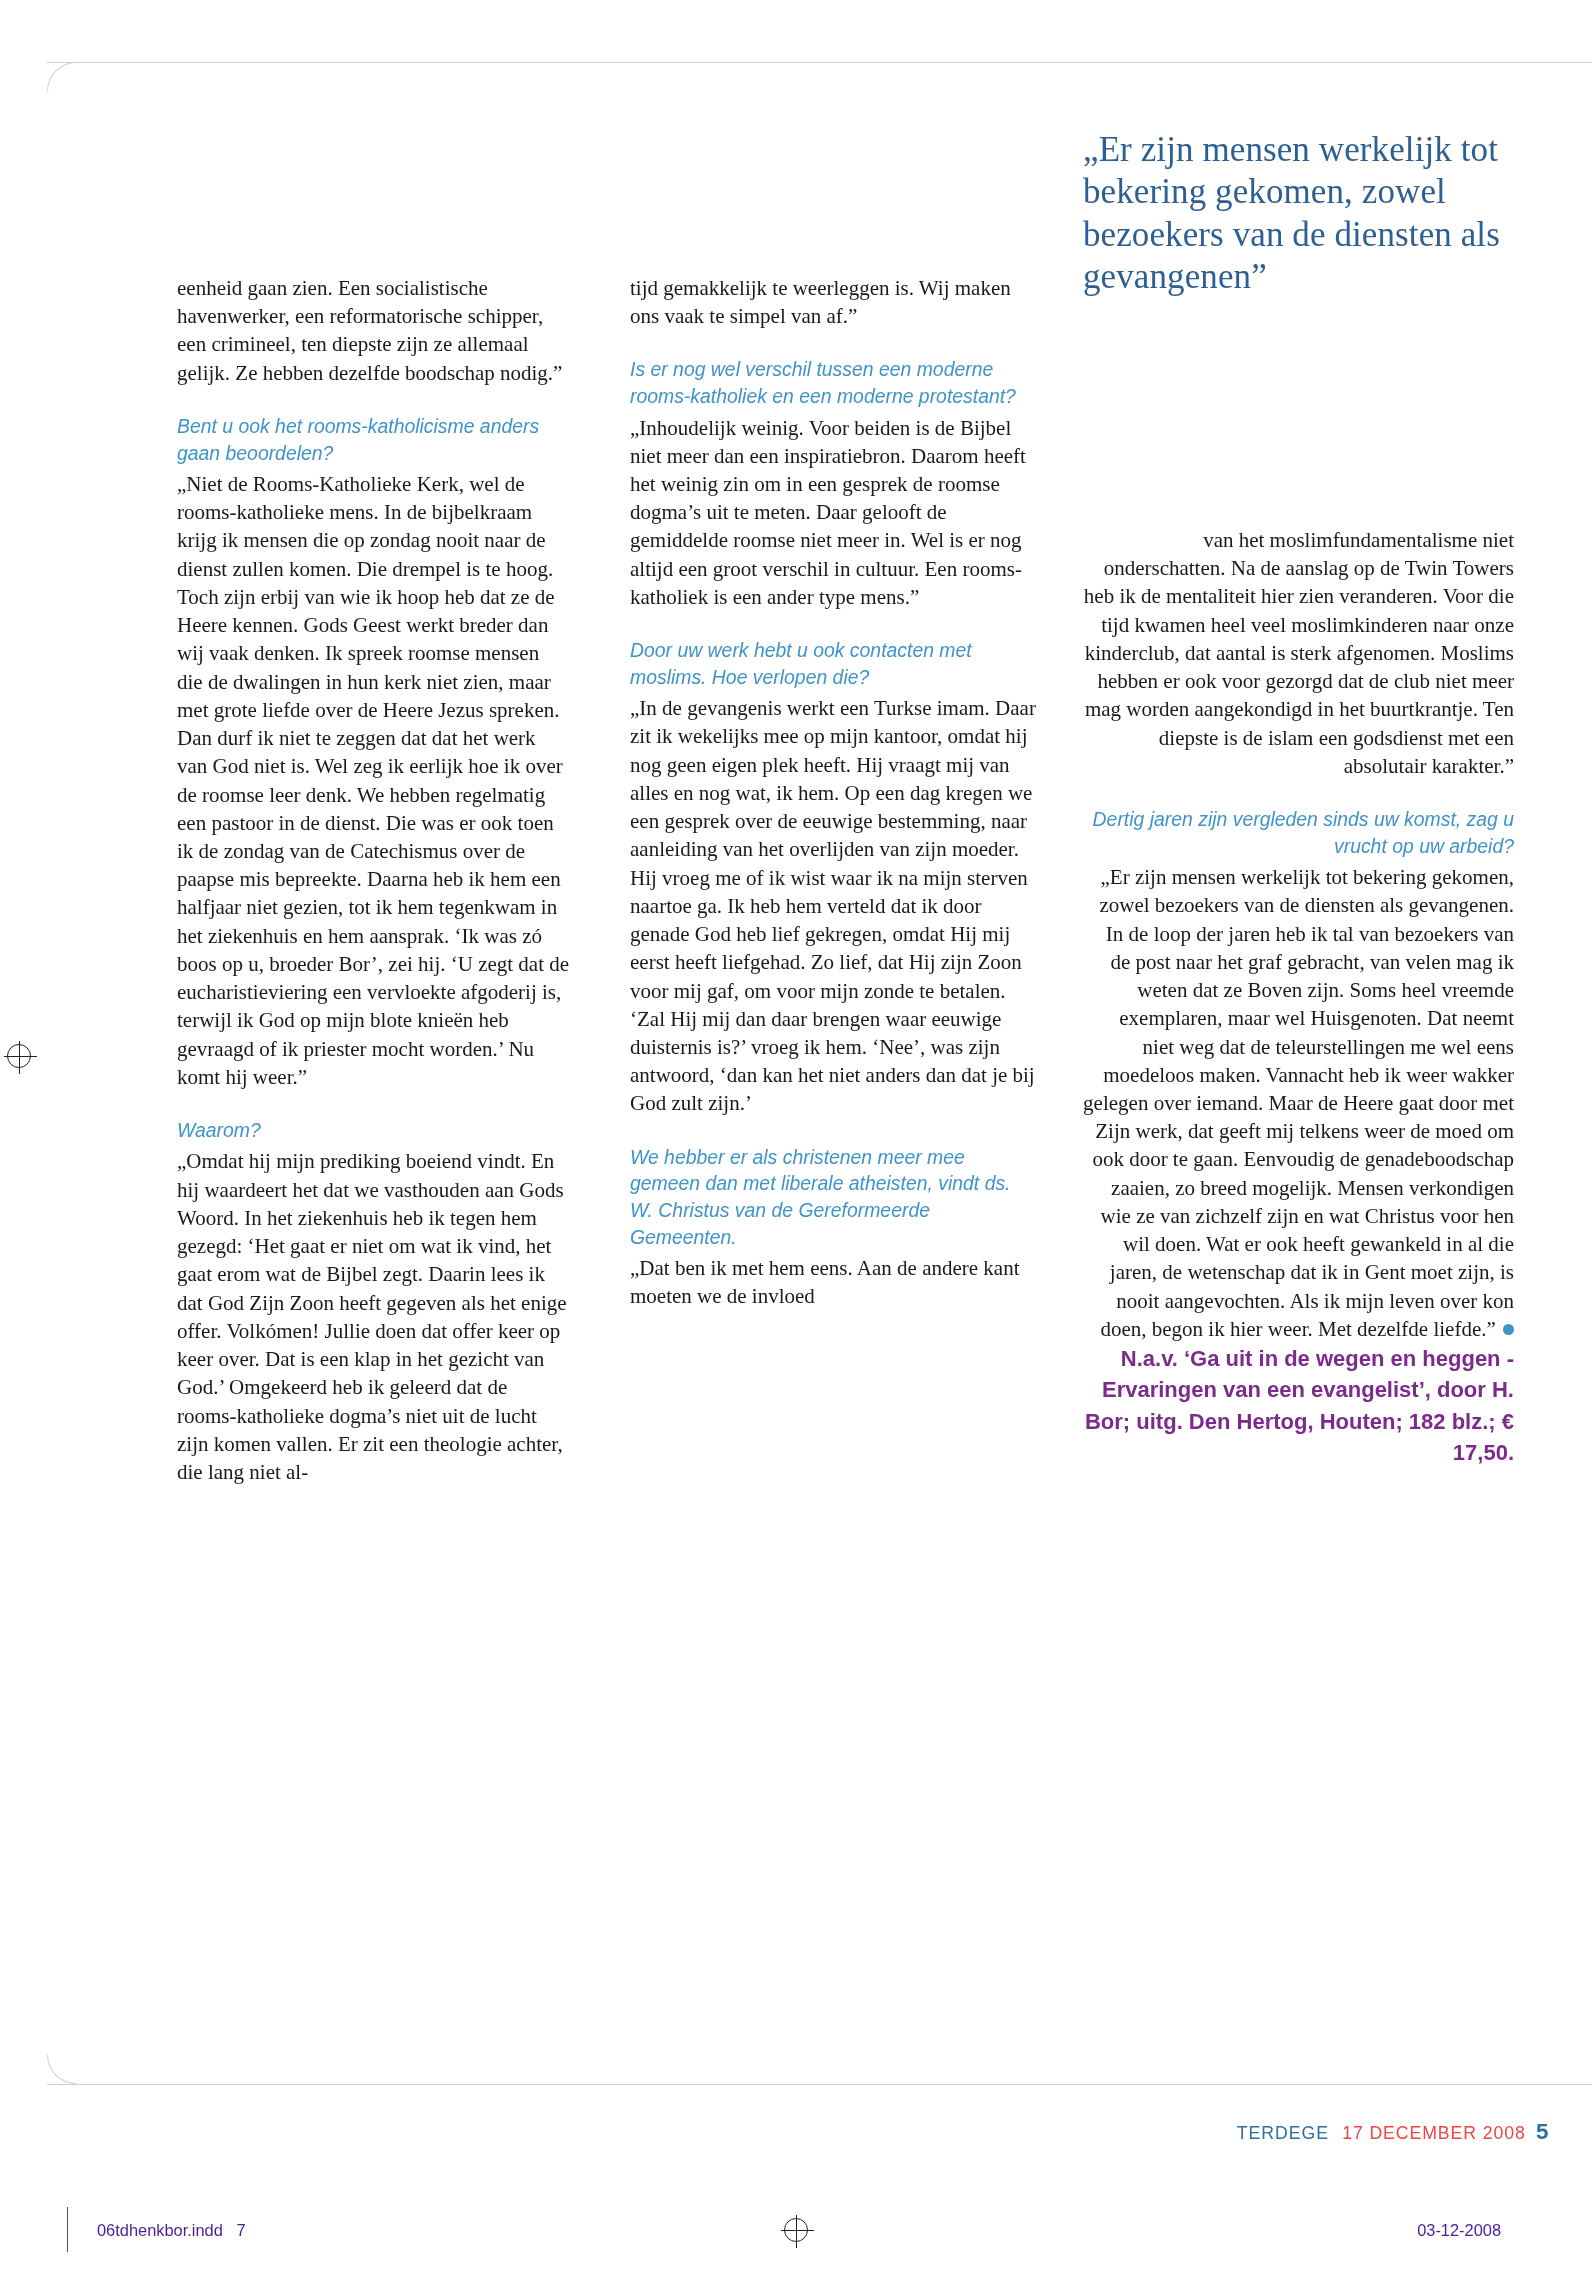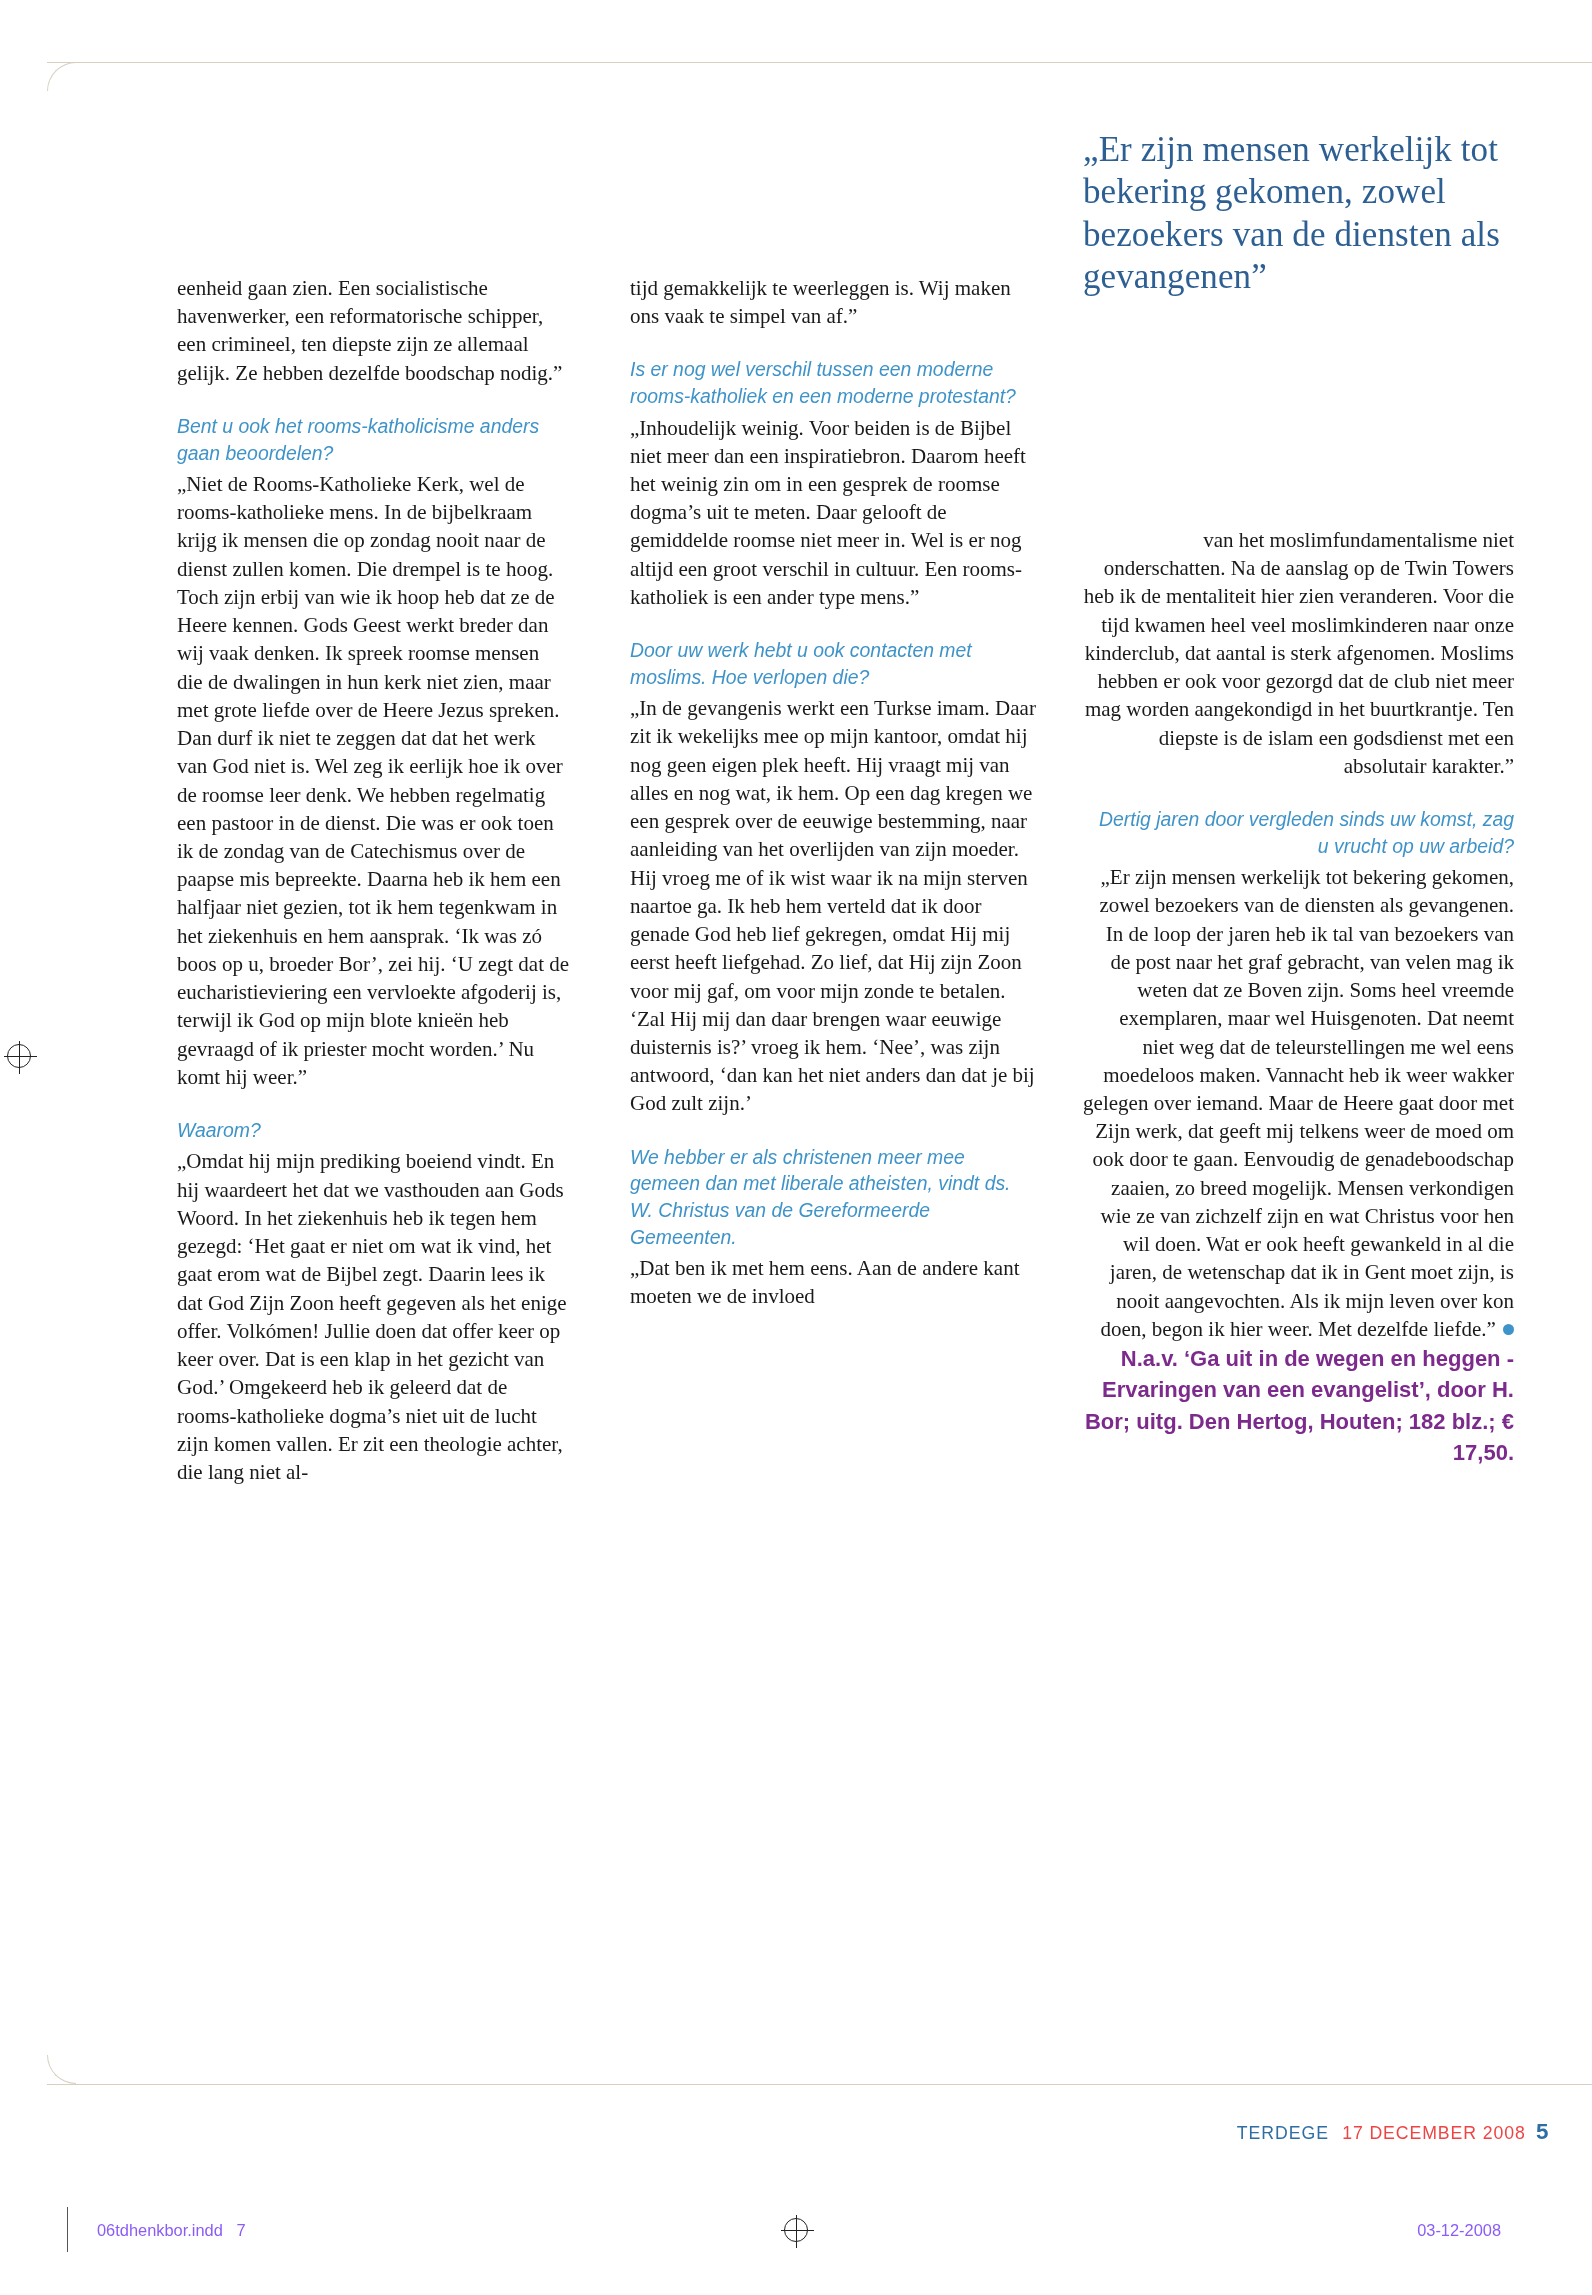--- a/index.html
+++ b/index.html
@@ -183,21 +183,21 @@
 
   
   .slug {
     position: absolute;
     left: 0;
     top: 2214px;
     width: 1592px;
     height: 36px;
     font-family: "Liberation Sans", sans-serif;
     font-size: 16.4px;
-    color: #8b5cf6;
+    color: #4c1d95;
   }
   .slug .tick {
     position: absolute;
     left: 67px;
     top: -7px;
     width: 0.9px;
     height: 45px;
     background: #555;
   }
   .slug .slug-left {
@@ -249,21 +249,21 @@
     <p class="body">„Inhoudelijk weinig. Voor beiden is de Bijbel niet meer dan een inspiratiebron. Daarom heeft het weinig zin om in een gesprek de roomse dogma’s uit te meten. Daar gelooft de gemiddelde roomse niet meer in. Wel is er nog altijd een groot verschil in cultuur. Een rooms-katholiek is een ander type mens.”</p>
     <p class="q">Door uw werk hebt u ook contacten met moslims. Hoe verlopen die?</p>
     <p class="body">„In de gevangenis werkt een Turkse imam. Daar zit ik wekelijks mee op mijn kantoor, omdat hij nog geen eigen plek heeft. Hij vraagt mij van alles en nog wat, ik hem. Op een dag kregen we een gesprek over de eeuwige bestemming, naar aanleiding van het overlijden van zijn moeder. Hij vroeg me of ik wist waar ik na mijn sterven naartoe  ga. Ik heb hem verteld dat ik door genade God heb lief gekregen, omdat Hij mij eerst heeft liefgehad. Zo lief, dat Hij zijn Zoon voor mij gaf, om voor mijn zonde te betalen.</p>
     <p class="body">‘Zal Hij mij dan daar brengen waar eeuwige duisternis is?’ vroeg ik hem. ‘Nee’, was zijn antwoord, ‘dan kan het niet anders dan dat je bij God zult zijn.’</p>
     <p class="q">We hebber er als christenen meer mee gemeen dan met liberale atheisten, vindt ds. W. Christus van de Gereformeerde Gemeenten.</p>
     <p class="body">„Dat ben ik met hem eens. Aan de andere kant moeten we de invloed</p>
   </div>
 
   <div class="col col-3">
     <p class="body">van het moslimfundamentalisme niet onderschatten. Na de aanslag op de Twin Towers heb ik de mentaliteit hier zien veranderen. Voor die tijd kwamen heel veel moslimkinderen naar onze kinderclub, dat aantal is sterk afgenomen. Moslims hebben er ook voor gezorgd dat de club niet meer mag worden aangekondigd in het buurtkrantje. Ten diepste is de islam een godsdienst met een absolutair karakter.”</p>
-    <p class="q">Dertig jaren door vergleden sinds uw komst, zag u vrucht op uw arbeid?</p>
+    <p class="q">Dertig jaren zijn vergleden sinds uw komst, zag u vrucht op uw arbeid?</p>
     <p class="body"><span>„Er zijn mensen werkelijk tot bekering gekomen, zowel bezoekers van de diensten als gevangenen. In de loop der jaren heb ik tal van bezoekers van de post naar het graf gebracht, van velen mag ik weten dat ze Boven zijn. Soms heel vreemde exemplaren, maar wel Huisgenoten. Dat neemt niet weg dat de teleurstellingen me wel eens moedeloos maken. Vannacht heb ik weer wakker gelegen over iemand. Maar de Heere gaat door met Zijn werk, dat geeft mij telkens weer de moed om ook door te gaan. Eenvoudig de genadeboodschap zaaien, zo breed mogelijk. Mensen verkondigen wie ze van zichzelf zijn en wat Christus voor hen wil doen. Wat er ook heeft gewankeld in al die jaren, de wetenschap dat ik in Gent moet zijn, is nooit aangevochten. Als ik mijn leven over kon doen, begon ik hier weer. Met dezelfde liefde.”</span><span class="end-dot"></span></p>
     <p class="endnote">N.a.v. ‘Ga uit in de wegen en heggen - Ervaringen van een evangelist’, door H. Bor; uitg. Den Hertog, Houten; 182 blz.; € 17,50.</p>
   </div>
 
   <div class="footer">
     <span class="magazine">TERDEGE</span><span class="date">17 DECEMBER 2008</span><span class="pagenum">5</span>
   </div>
 
   <div class="slug">
     <div class="tick"></div>

